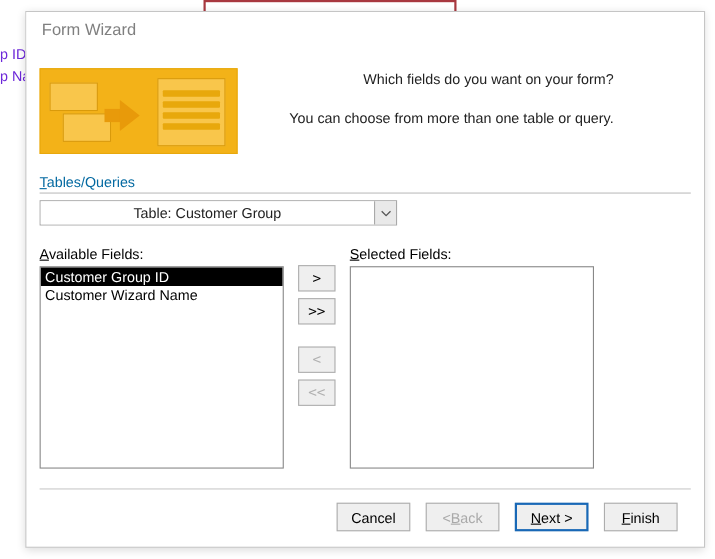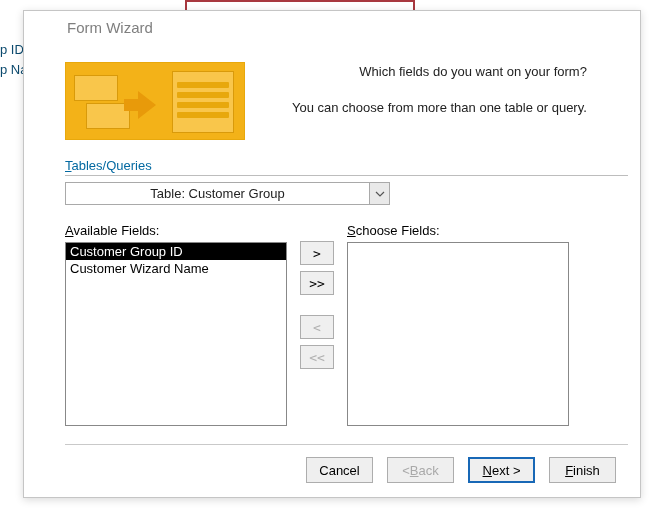--- a/index.html
+++ b/index.html
@@ -17,32 +17,31 @@
     position: absolute;
     top: 0px; left: 185px;
     width: 230px; height: 35px;
     border: 2px solid #a8383f;
     background: #fff;
   }
   .bg-left {
     position: absolute;
     top: 40px; left: 0;
     font-size: 13px;
-    color: #0c4a6e;
+    color: #6d28d9;
     line-height: 20px;
   }
   .dialog {
     position: absolute;
     top: 10px; left: 23px;
     width: 618px;
     height: 488px;
     background: #fff;
     border: 1px solid #c5c5c5;
     box-shadow: 0 2px 8px rgba(0,0,0,0.15);
-    padding-left: 29px;
   }
   .titlebar {
     height: 35px;
     padding: 8px 14px;
     color: #7f7f7f;
     font-size: 15px;
     background: #fff;
   }
   .content { padding: 10px 12px 0 12px; }
   .top-row { display: flex; }
@@ -261,21 +260,21 @@
       <div class="move-col">
         <div class="mv-btn">&gt;</div>
         <div class="mv-btn">&gt;&gt;</div>
         <div class="mv-gap"></div>
         <div class="mv-btn disabled">&lt;</div>
         <div class="mv-btn disabled">&lt;&lt;</div>
       </div>
 
       <div class="col sel">
         <div class="col-label">
-          <span class="ul">S</span><span>choose Fields:</span>
+          <span class="ul">S</span><span>elected Fields:</span>
         </div>
         <div class="listbox" id="selected-list"></div>
       </div>
     </div>
 
     <div class="bottom-hr"></div>
 
     <div class="button-row">
       <div class="btn">Cancel</div>
       <div class="btn disabled">

